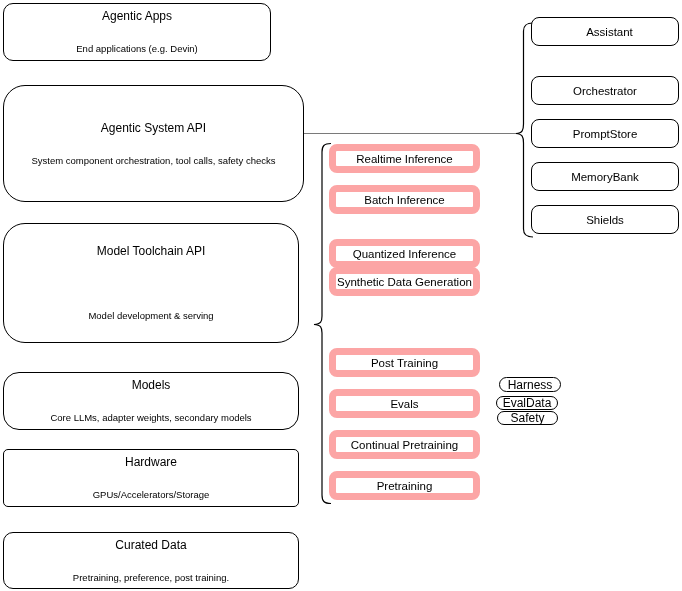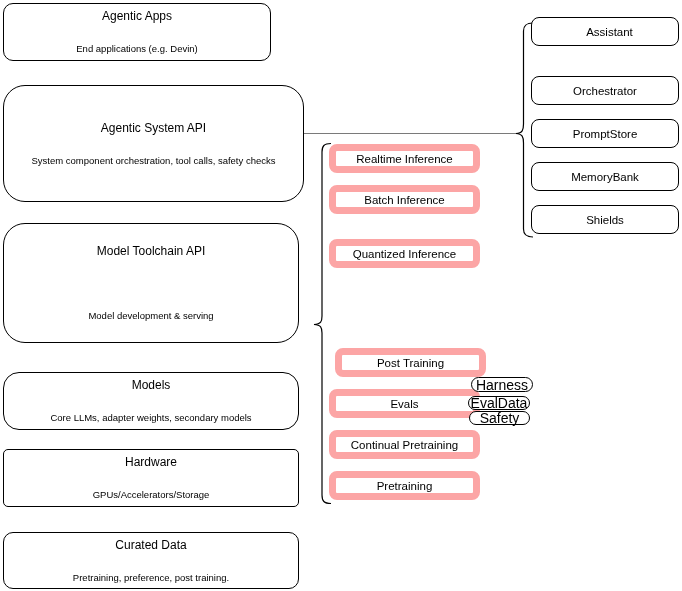--- a/index.html
+++ b/index.html
@@ -62,37 +62,38 @@
   }
   .tag {
     position: absolute;
     background: #ffffff;
     border: 1px solid #000000;
     border-radius: 999px;
     display: flex;
     align-items: center;
     justify-content: center;
     text-align: center;
-    font-size: 14px;
+    font-size: 12px;
     z-index: 3;
+    margin-left: 28px;
   }
   
   #box-agentic-apps       { left: 3px;  top: 3px;   width: 268px; height: 58px;  border-radius: 10px; }
   #box-agentic-system-api { left: 3px;  top: 85px;  width: 301px; height: 117px; border-radius: 22px; }
   #box-model-toolchain    { left: 3px;  top: 223px; width: 296px; height: 120px; border-radius: 22px; gap: 32px; }
   #box-models             { left: 3px;  top: 372px; width: 296px; height: 58px;  border-radius: 16px; }
   #box-hardware           { left: 3px;  top: 449px; width: 296px; height: 58px;  border-radius: 5px; }
   #box-curated-data       { left: 3px;  top: 532px; width: 296px; height: 57px;  border-radius: 10px; }
   
   #tc-0 { left: 329px; top: 144px; }
   #tc-1 { left: 329px; top: 185px; }
   #tc-2 { left: 329px; top: 226px; margin-top: 13px; }
   #tc-3 { left: 329px; top: 267px; }
   #tc-4 { left: 329px; top: 308px; }
-  #tc-5 { left: 329px; top: 348px; margin-left: 6px; }
+  #tc-5 { left: 329px; top: 348px; }
   #tc-6 { left: 329px; top: 389px; }
   #tc-7 { left: 329px; top: 430px; }
   #tc-8 { left: 329px; top: 471px; }
   
   #comp-0 { top: 17px; padding-left: 9px; }
   #comp-1 { top: 76px; }
   #comp-2 { top: 119px; }
   #comp-3 { top: 162px; }
   #comp-4 { top: 205px; }
   
@@ -142,20 +143,21 @@
   </div>
 
   <div class="node" id="box-curated-data">
     <div class="title">Curated Data</div>
     <div class="subtitle">Pretraining, preference, post training.</div>
   </div>
 
   <div class="small-node" id="tc-0">Realtime Inference</div>
   <div class="small-node" id="tc-1">Batch Inference</div>
   <div class="small-node" id="tc-2">Quantized Inference</div>
+  <div class="small-node" id="tc-3">Synthetic Data Generation</div>
   <div class="small-node" id="tc-5">Post Training</div>
   <div class="small-node" id="tc-6">Evals</div>
   <div class="small-node" id="tc-7">Continual Pretraining</div>
   <div class="small-node" id="tc-8">Pretraining</div>
 
   <div class="tag" id="tag-0">Harness</div>
   <div class="tag" id="tag-1">EvalData</div>
   <div class="tag" id="tag-2">Safety</div>
 
   <div class="comp-node" id="comp-0">Assistant</div>

